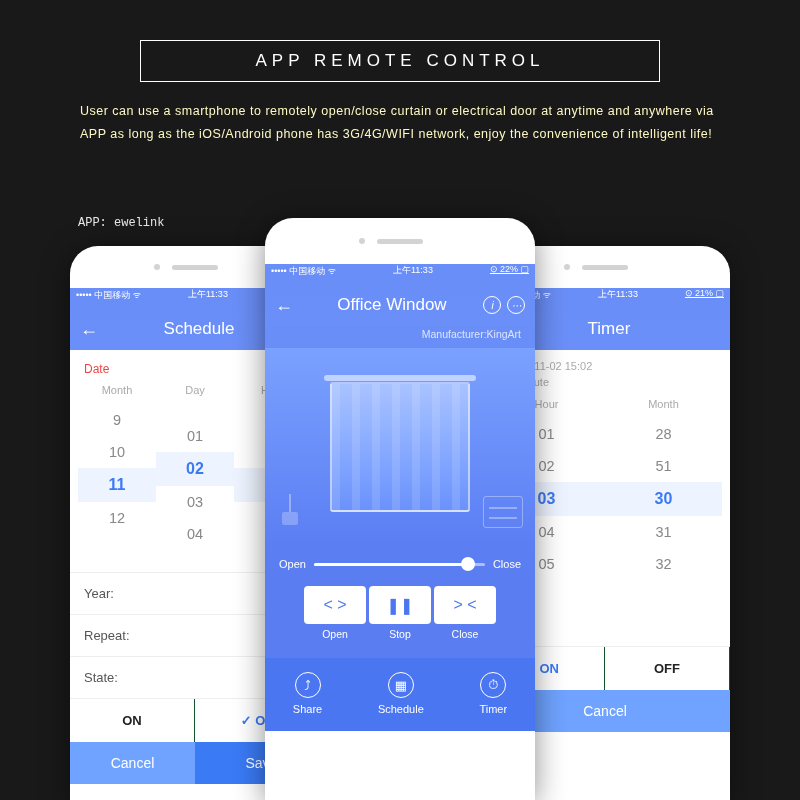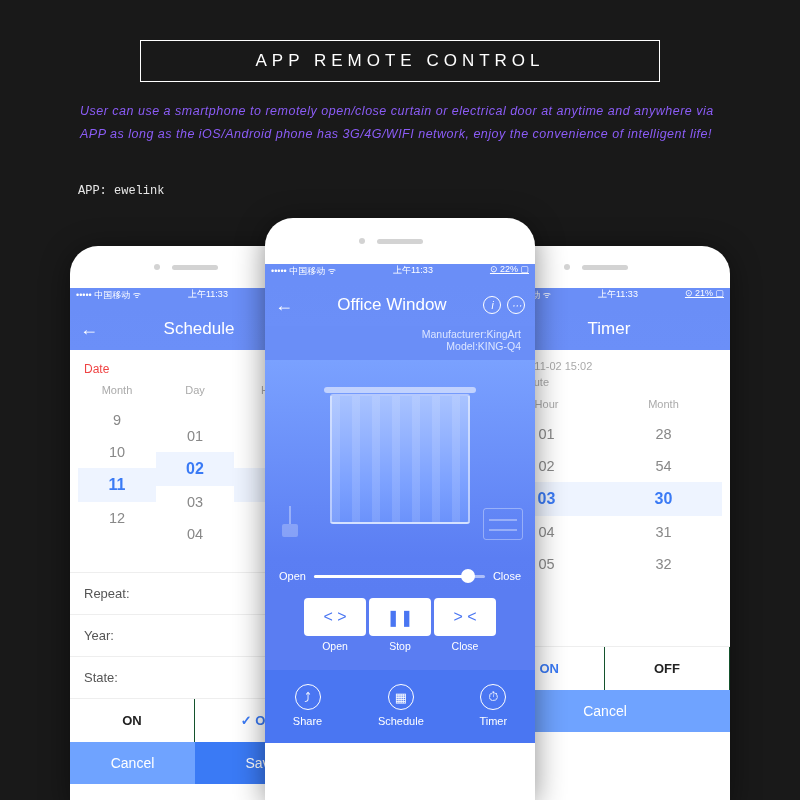--- a/index.html
+++ b/index.html
@@ -17,33 +17,32 @@
   text-align: center;
   padding: 10px 0;
   color: #fff;
   letter-spacing: 5px;
   font-size: 17px;
   font-weight: 300;
 }
 .desc {
   width: 640px;
   margin: 0 auto;
-  color: #8b5cf6;
+  color: #fef9c3;
   font-size: 12.5px;
   line-height: 1.85;
   letter-spacing: 0.5px;
   text-align: left;
-  font-style: italic;
 }
 .app-label {
   color: #e8e8e8;
   font-size: 12px;
   font-family: "Courier New", monospace;
   position: absolute;
-  left: 78px; top: 184px;
+  left: 78px; top: 216px;
 }
 .phones {
   position: absolute;
   top: 218px; left: 0; right: 0;
   height: 582px;
 }
 .phone {
   position: absolute;
   background: #fff;
   border-radius: 28px 28px 0 0;
@@ -201,26 +200,26 @@
           <div class="picker-col">
             <div class="hdr">Hour</div>
             <div class="v">09</div>
             <div class="v">10</div>
             <div class="v sel hl-band" style="background: rgb(238, 244, 255);">11</div>
             <div class="v">12</div>
             <div class="v">13</div>
           </div>
         </div>
       <div class="formrow">
+        <span>Year:</span>
+          <span class="val">Th</span>
+      </div>
+      <div class="formrow">
         <span>Repeat:</span>
           <span class="val">Onl</span>
-      </div>
-      <div class="formrow">
-        <span>Year:</span>
-          <span class="val">Th</span>
       </div>
       <div class="formrow" style="border-bottom:none;">
         <span>State:</span>
           <span></span>
       </div>
       <div class="onoff">
         <div class="opt">ON</div>
         <div class="opt active">OF</div>
       </div>
       <div class="footer-btns">
@@ -254,21 +253,21 @@
             <div class="hdr">Hour</div>
             <div class="v">01</div>
             <div class="v">02</div>
             <div class="v sel hl-band" style="background: rgb(238, 244, 255);">03</div>
             <div class="v">04</div>
             <div class="v">05</div>
           </div>
           <div class="picker-col">
             <div class="hdr">Month</div>
             <div class="v">28</div>
-            <div class="v">54</div>
+            <div class="v">51</div>
             <div class="v sel hl-band" style="background: rgb(238, 244, 255);">30</div>
             <div class="v">31</div>
             <div class="v">32</div>
           </div>
         </div>
       <div style="height:60px"></div>
       <div class="onoff">
         <div class="opt active">ON</div>
         <div class="opt">OFF</div>
       </div>
@@ -293,21 +292,20 @@
       <div class="appbar">
         <span class="back-arrow">←</span>
         <span class="title">Office Window</span>
         <span class="icons">
           <span class="icon-circle">i</span>
           <span class="icon-circle">⋯</span>
         </span>
       </div>
       <div class="sub-info">
         <div>Manufacturer:KingArt</div>
-        <div>Model:KING-Q4</div>
       </div>
       <div class="room-scene">
         <div class="plant">
             <div class="stem"></div>
             <div class="pot"></div>
           </div>
         <div style="position:relative;">
           <div class="curtain-rail"></div>
           <div class="curtain"></div>
         </div>

